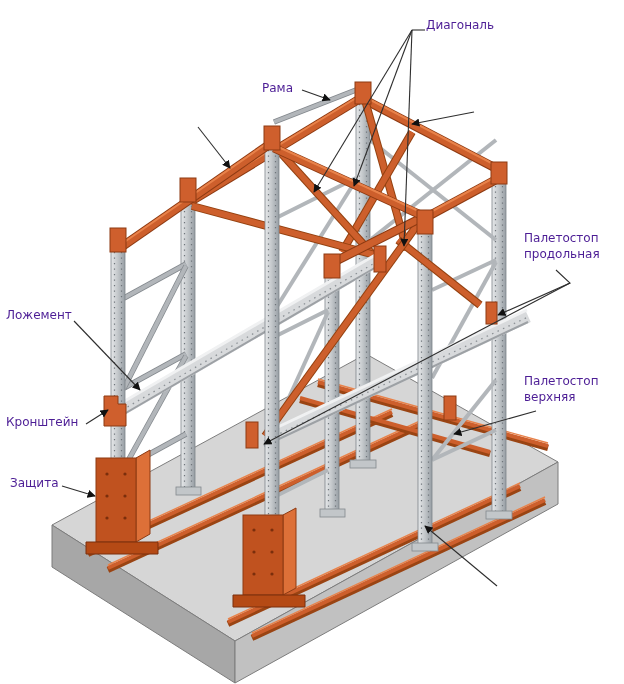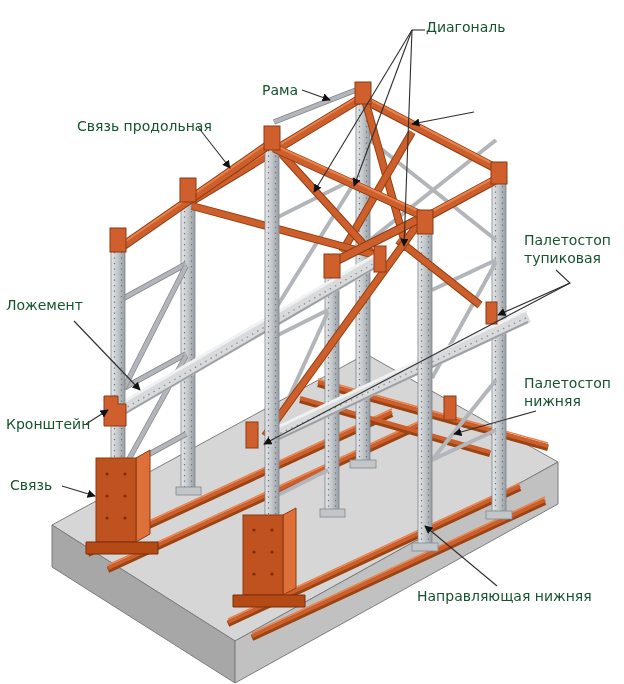--- a/index.html
+++ b/index.html
@@ -2,21 +2,21 @@
 <html><head>
 <meta charset="utf-8">
 <style>
   html,body{margin:0;padding:0;background:#ffffff;}
   #stage{
     position:relative;width:624px;height:684px;background:#ffffff;overflow:hidden;
     font-family:"DejaVu Sans","Liberation Sans",sans-serif;
   }
   #stage svg{position:absolute;left:0;top:0;}
   .lbl{
-    position:absolute;color:#14532d;font-size:14px;line-height:1.32;
+    position:absolute;color:#4c1d95;font-size:12px;line-height:1.32;
     white-space:nowrap;letter-spacing:0px;
   }
   
   .beam-dark{stroke:#8d3a12;stroke-width:9;fill:none;}
   .beam-main{stroke:#cd5f2c;stroke-width:7;fill:none;}
   .beam-hi{stroke:#e8824a;stroke-width:2;fill:none;}
   .diag-dark{stroke:#93400f;stroke-width:8;fill:none;}
   .diag-main{stroke:#cd5f2c;stroke-width:6;fill:none;}
   .rail-dark{stroke:#9a4413;stroke-width:6;fill:none;}
   .rail-main{stroke:#cd5f2c;stroke-width:4;fill:none;}
@@ -274,26 +274,24 @@
     <line class="leader" x1="62" y1="486" x2="95" y2="496" marker-end="url(#arw)"></line>
     <line class="leader" x1="536" y1="411" x2="454" y2="434" marker-end="url(#arw)"></line>
     <line class="leader" x1="497" y1="586" x2="425" y2="526" marker-end="url(#arw)"></line>
   </g>
 </svg>
 
 <div class="lbl" style="left:426px;top:18px;">
   <div>Диагональ</div>
 </div>
 <div class="lbl" style="left:262px;top:81px;text-align:right;">Рама</div>
-<div class="lbl" style="left:77px;top:117px;">Связь продольная</div>
 <div class="lbl" style="left:524px;top:231px;">
   <div>Палетостоп</div>
-  <div>тупиковая</div>
-</div>
-<div class="lbl" style="left:6px;top:296px;">Ложемент</div>
+  <div>продольная</div>
+</div>
+<div class="lbl" style="left:6px;top:308px;">Ложемент</div>
 <div class="lbl" style="left:524px;top:374px;">
   <div>Палетостоп</div>
-  <div>нижняя</div>
+  <div>верхняя</div>
 </div>
 <div class="lbl" style="left:6px;top:415px;text-align:center;">Кронштейн</div>
-<div class="lbl" style="left:10px;top:476px;">Связь</div>
-<div class="lbl" style="left:417px;top:587px;">Направляющая нижняя</div>
+<div class="lbl" style="left:10px;top:476px;">Защита</div>
 </div>
 
 </body></html>

